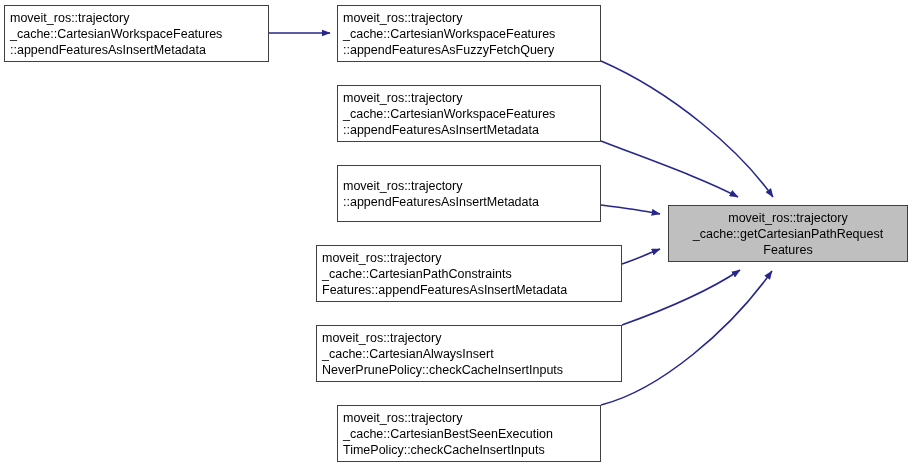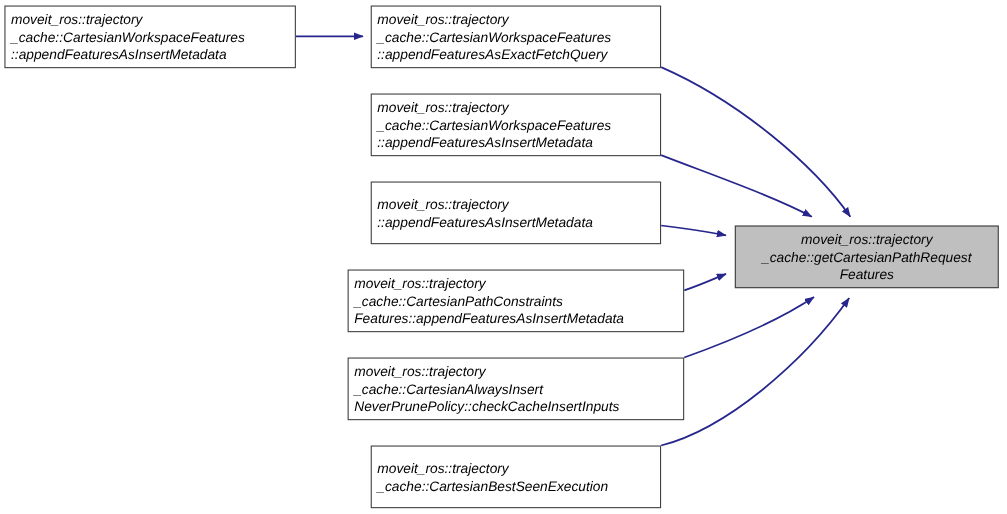--- a/index.html
+++ b/index.html
@@ -35,21 +35,20 @@
   .node-box.highlight {
     background: #bfbfbf;
     border: 1px solid #404040;
   }
   .node-line {
     font-family: "Liberation Sans", sans-serif;
     font-size: 12.5px;
     line-height: 16px;
     color: #000000;
     white-space: nowrap;
-    font-style: italic;
   }
   .align-left { text-align: left; }
   .align-center { text-align: center; }
 </style>
 </head>
 <body>
 
 <div id="graph-root">
 
   <svg id="graph-svg" viewBox="0 0 915 467">
@@ -76,21 +75,21 @@
 
   <div class="node-box" style="left:4px; top:5px; width:265px; height:57px;">
     <div class="node-line align-left">moveit_ros::trajectory</div>
     <div class="node-line align-left">_cache::CartesianWorkspaceFeatures</div>
     <div class="node-line align-left">::appendFeaturesAsInsertMetadata</div>
   </div>
 
   <div class="node-box" style="left:337px; top:5px; width:264px; height:57px;">
     <div class="node-line align-left">moveit_ros::trajectory</div>
     <div class="node-line align-left">_cache::CartesianWorkspaceFeatures</div>
-    <div class="node-line align-left">::appendFeaturesAsExactFetchQuery</div>
+    <div class="node-line align-left">::appendFeaturesAsFuzzyFetchQuery</div>
   </div>
 
   <div class="node-box" style="left:337px; top:85px; width:264px; height:57px;">
     <div class="node-line align-left">moveit_ros::trajectory</div>
     <div class="node-line align-left">_cache::CartesianWorkspaceFeatures</div>
     <div class="node-line align-left">::appendFeaturesAsInsertMetadata</div>
   </div>
 
   <div class="node-box" style="left:337px; top:165px; width:264px; height:57px;">
     <div class="node-line align-left">moveit_ros::trajectory</div>
@@ -105,20 +104,21 @@
 
   <div class="node-box" style="left:316px; top:325px; width:306px; height:57px;">
     <div class="node-line align-left">moveit_ros::trajectory</div>
     <div class="node-line align-left">_cache::CartesianAlwaysInsert</div>
     <div class="node-line align-left">NeverPrunePolicy::checkCacheInsertInputs</div>
   </div>
 
   <div class="node-box" style="left:337px; top:405px; width:264px; height:57px;">
     <div class="node-line align-left">moveit_ros::trajectory</div>
     <div class="node-line align-left">_cache::CartesianBestSeenExecution</div>
+    <div class="node-line align-left">TimePolicy::checkCacheInsertInputs</div>
   </div>
 
   <div class="node-box highlight" style="left:668px; top:205px; width:240px; height:57px;">
     <div class="node-line align-center">moveit_ros::trajectory</div>
     <div class="node-line align-center">_cache::getCartesianPathRequest</div>
     <div class="node-line align-center">Features</div>
   </div>
 
 </div>
 

